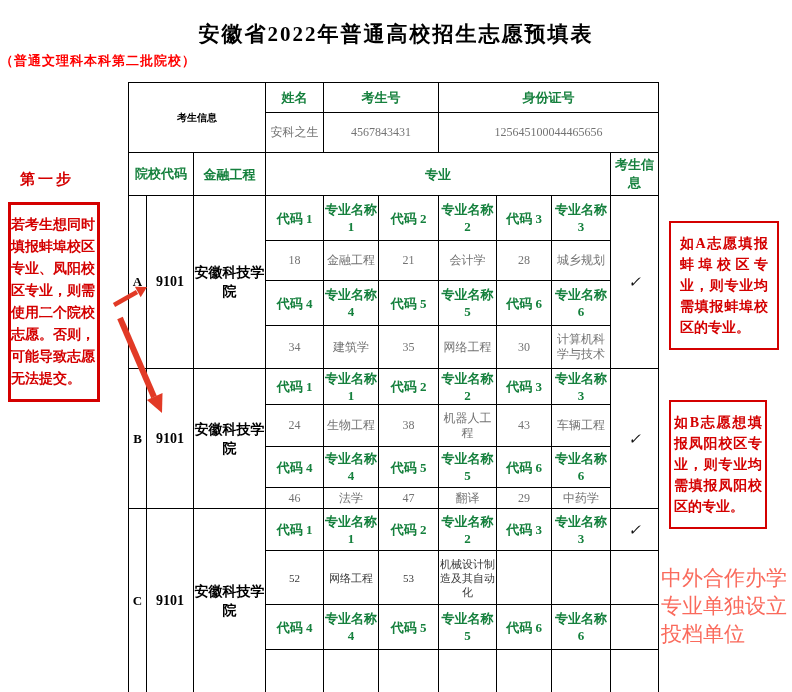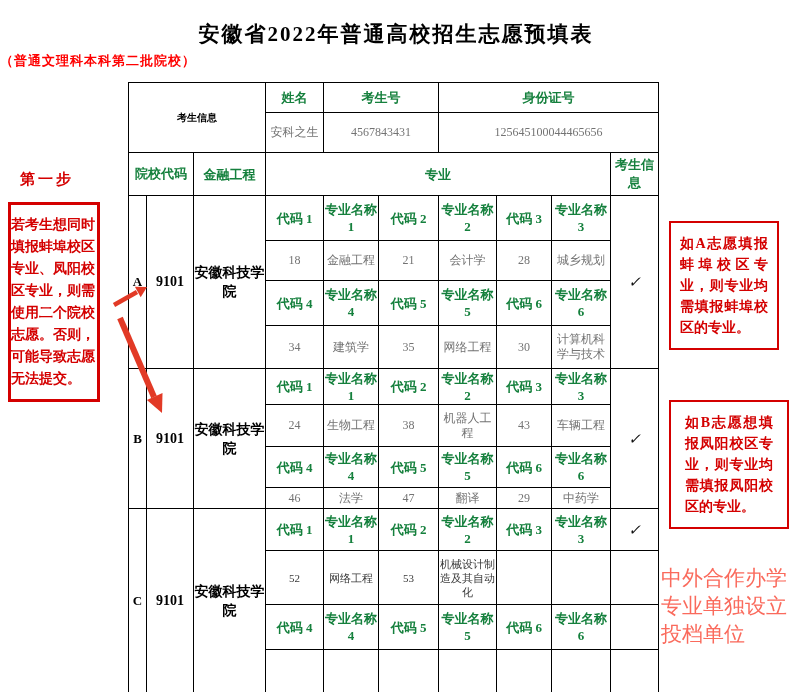--- a/index.html
+++ b/index.html
@@ -33,21 +33,21 @@
   td.cname{font-weight:bold;font-size:14px;line-height:19px;padding:0 6px;margin-left:35px;}
   td.obey{font-size:15px;font-style:italic;color:#111;}
   td.hdr-code{padding:0 15px;line-height:18px;}
   td.hdr-obey{padding:0 10px;line-height:18px;}
   .redbox{
     position:absolute;border:3px solid #d40000;color:#d40000;font-weight:bold;
     font-size:14px;line-height:22px;background:transparent;word-break:break-all;
   }
   #left-note{left:8px;top:202px;width:86px;padding:9px 0;}
   #right-note-a{left:669px;top:221px;width:88px;padding:10px 9px;border-width:2px;line-height:21px;text-align:justify;}
-  #right-note-b{left:669px;top:400px;width:88px;padding:10px 14px;border-width:2px;line-height:21px;text-align:justify;}
+  #right-note-b{left:669px;top:400px;width:88px;padding:10px 3px;border-width:2px;line-height:21px;text-align:justify;}
   #step-label{
     position:absolute;left:20px;top:170px;color:#d40000;
     font-weight:bold;font-size:15px;letter-spacing:3px;text-align:right;
   }
   #coop-note{
     position:absolute;left:661px;top:564px;width:132px;
     color:#fa6a5c;font-size:21px;line-height:28px;word-break:break-all;
   }
   #arrows{position:absolute;left:98px;top:272px;}
 </style>

